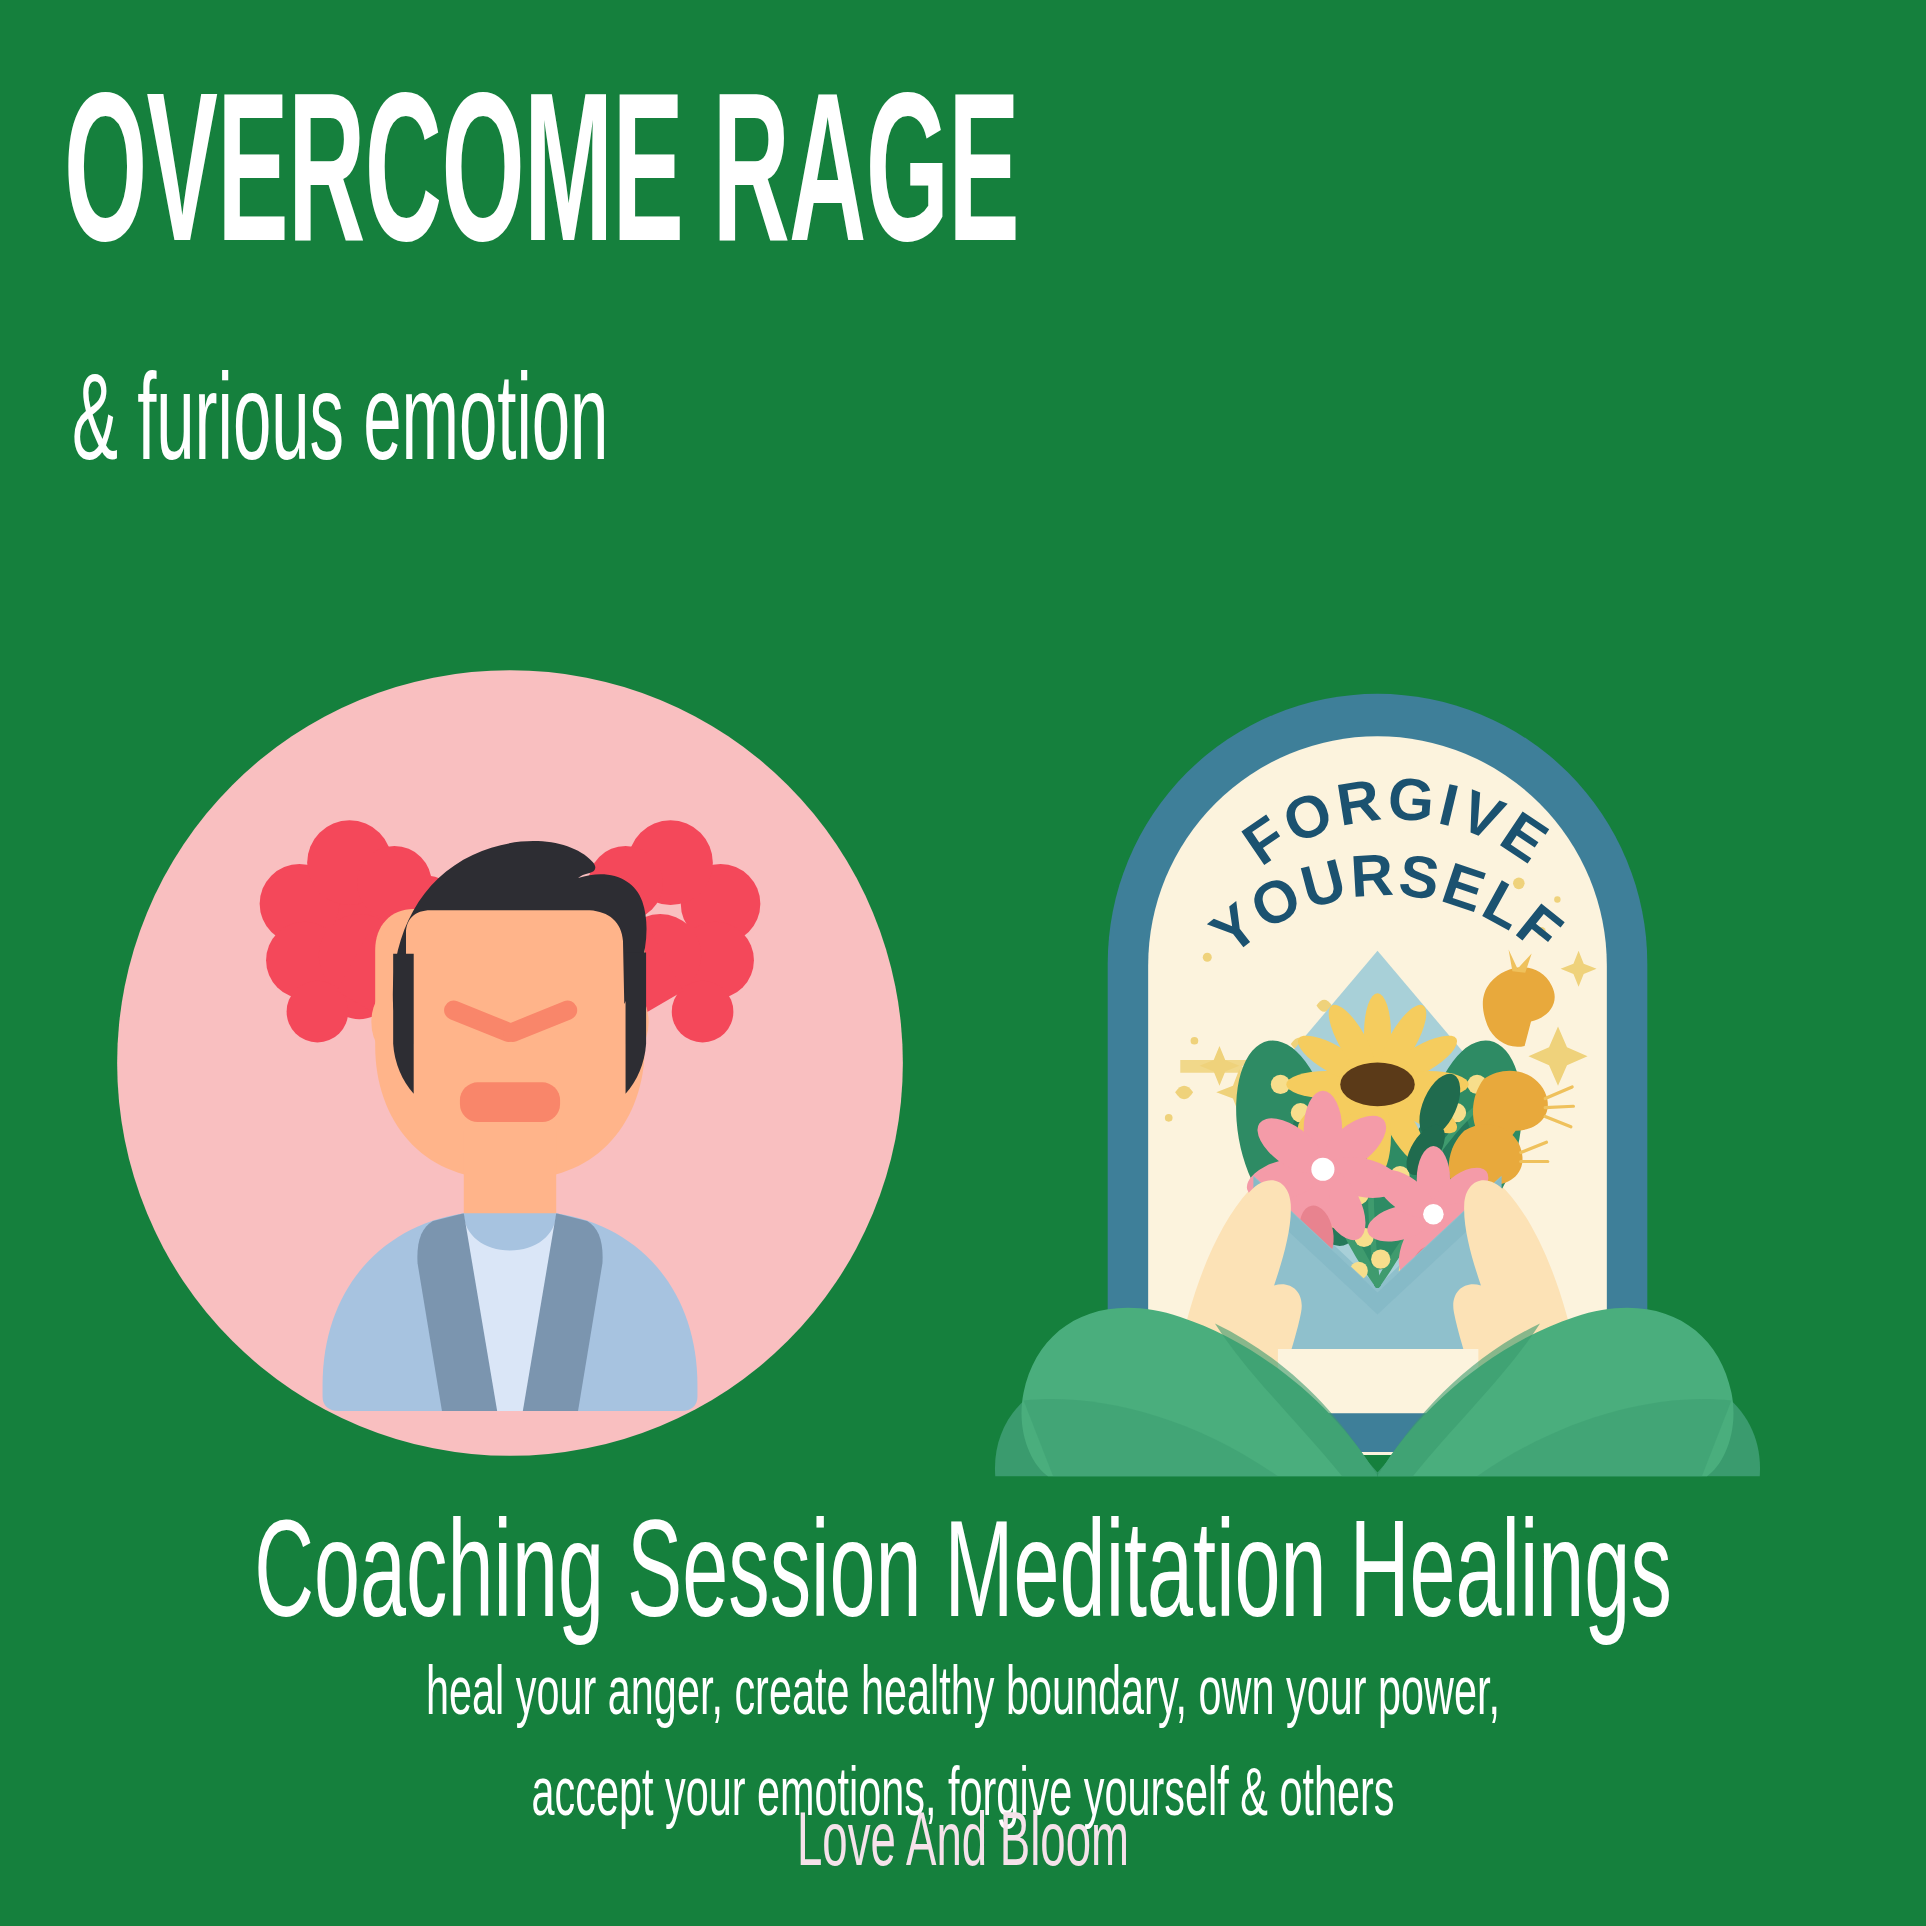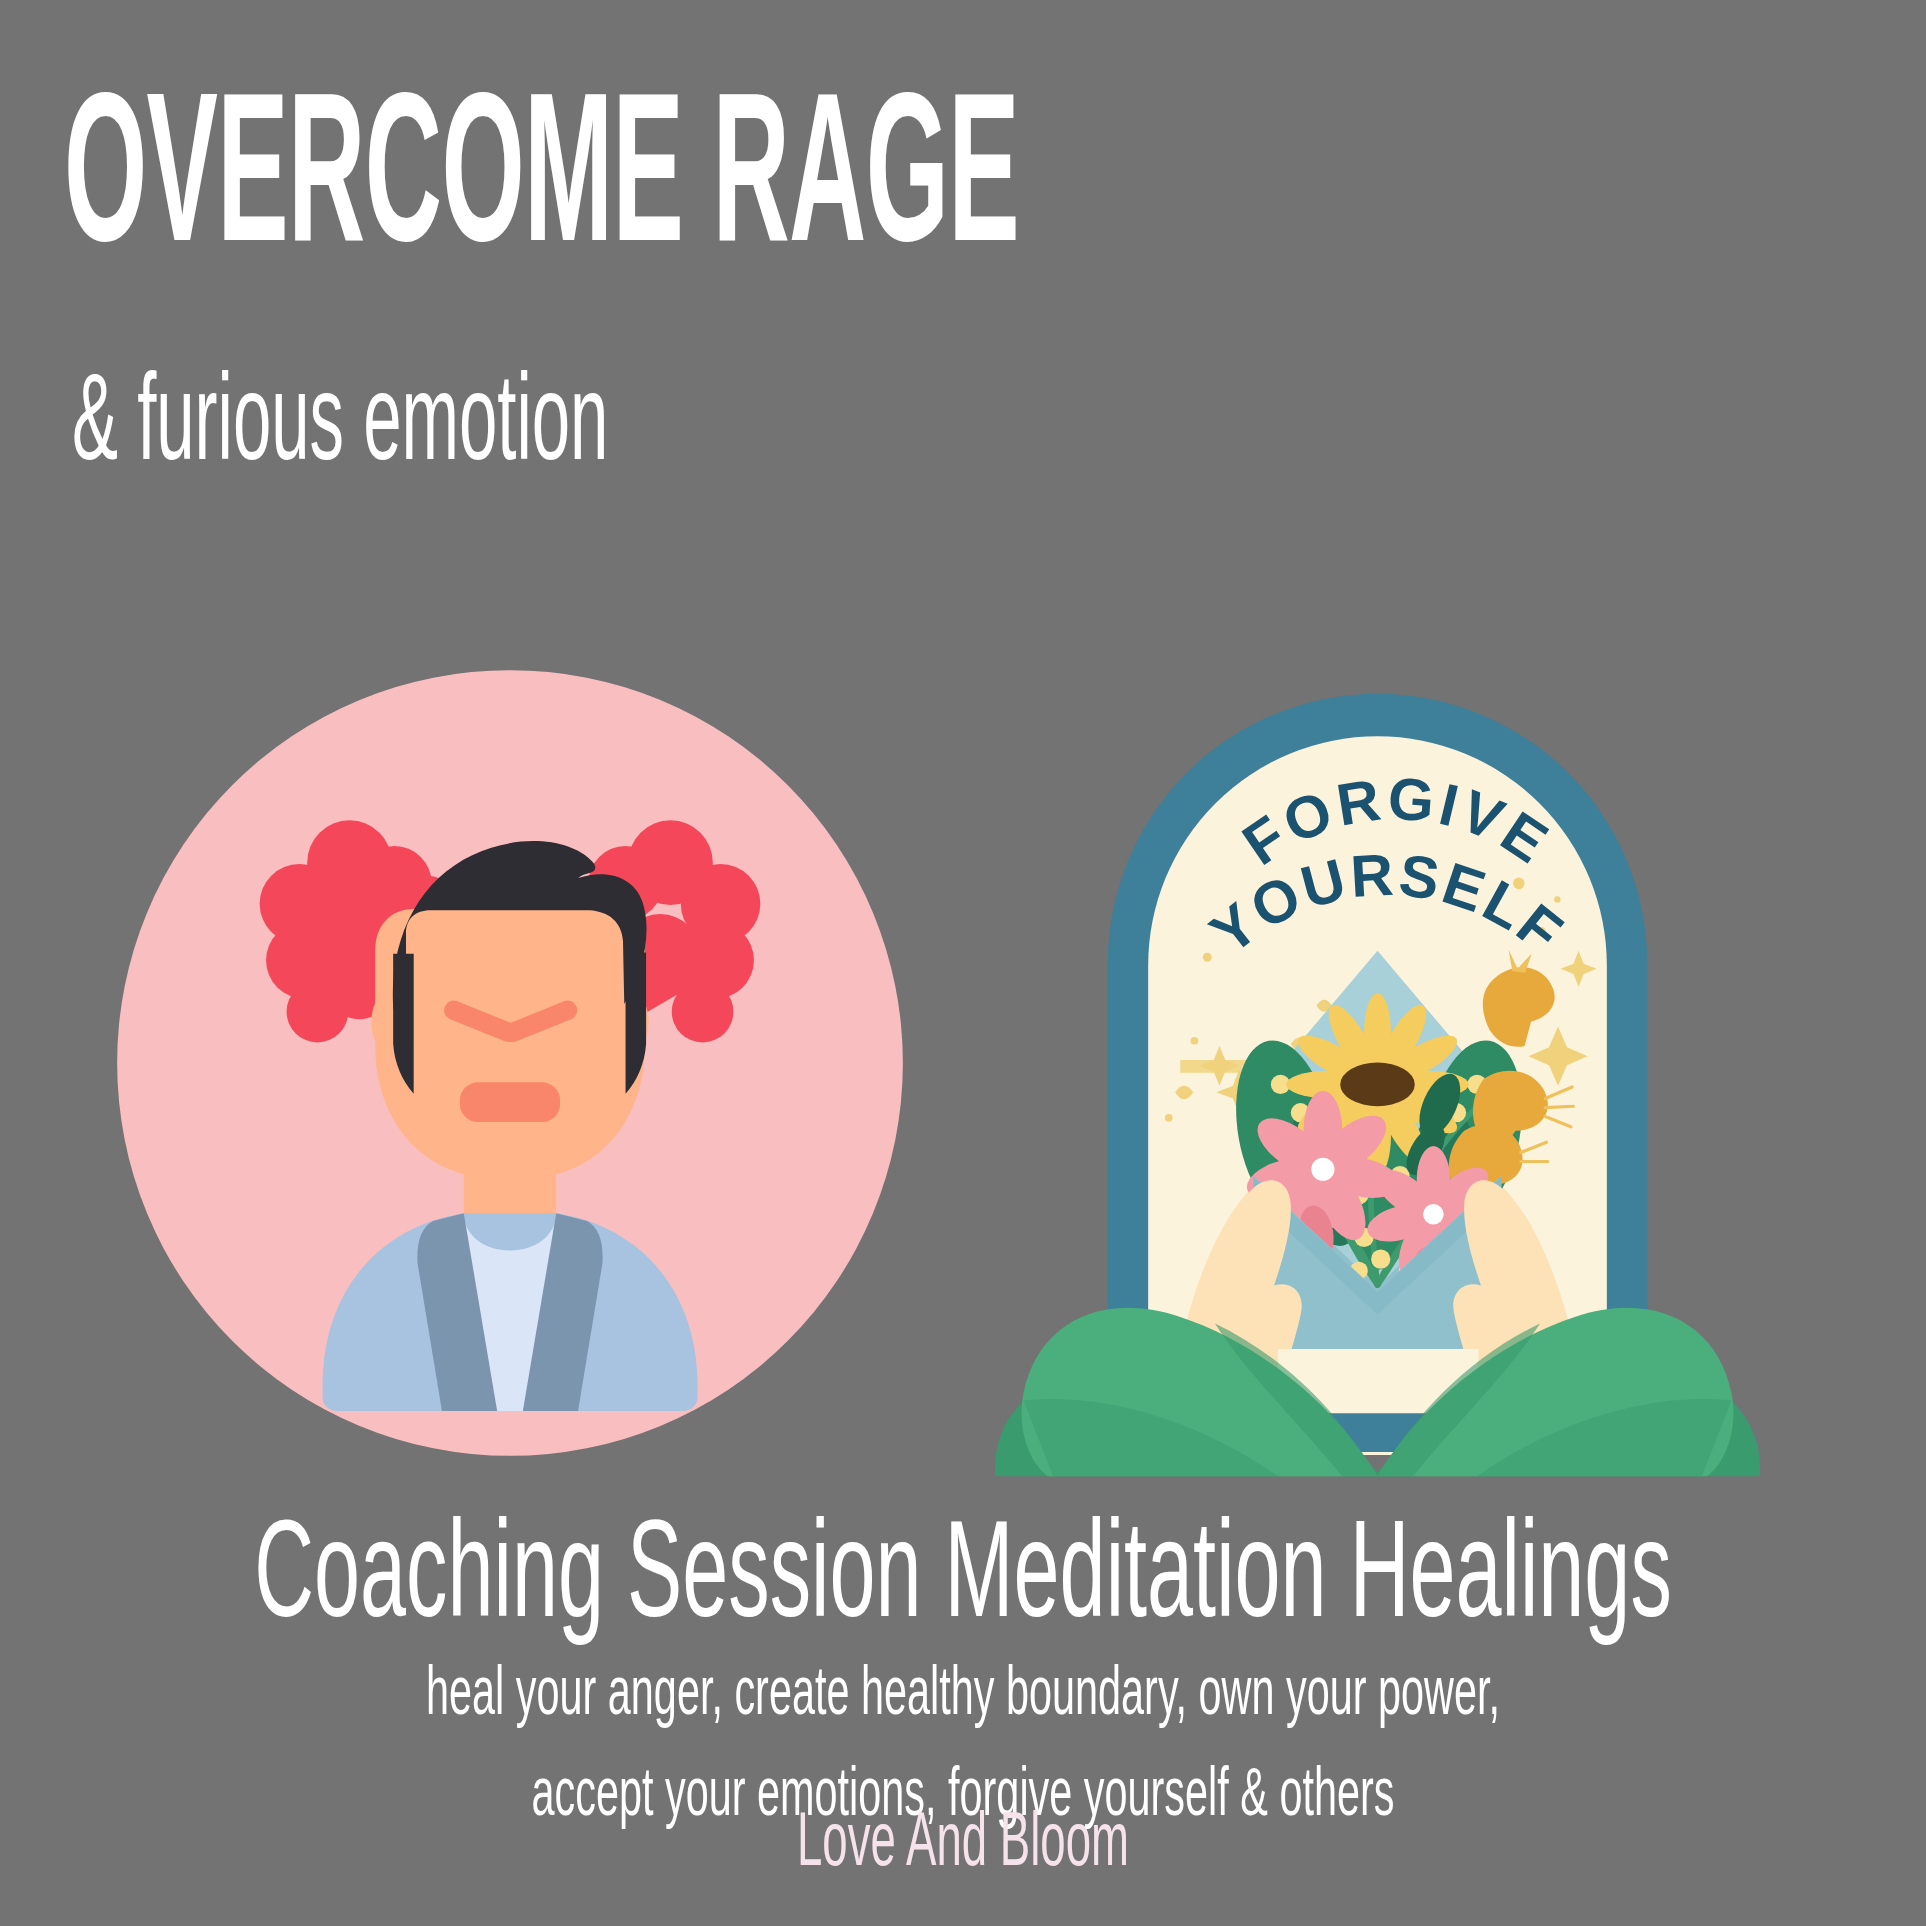--- a/index.html
+++ b/index.html
@@ -6,21 +6,21 @@
   html,body { width:1926px; height:1926px; }
   body {
     background:#A9144F;
     font-family:"Liberation Sans", sans-serif;
     overflow:hidden;
     position:relative;
   }
   #cover {
     position:absolute; inset:0;
     width:1926px; height:1926px;
-    background:#737373;
+    background:#15803d;
   }
 
   
   .t-main {
     position:absolute;
     left:64px; top:76px;
     font-size:212px;
     line-height:0.86;
     letter-spacing:-1.3px;
     color:#FFFFFF;

